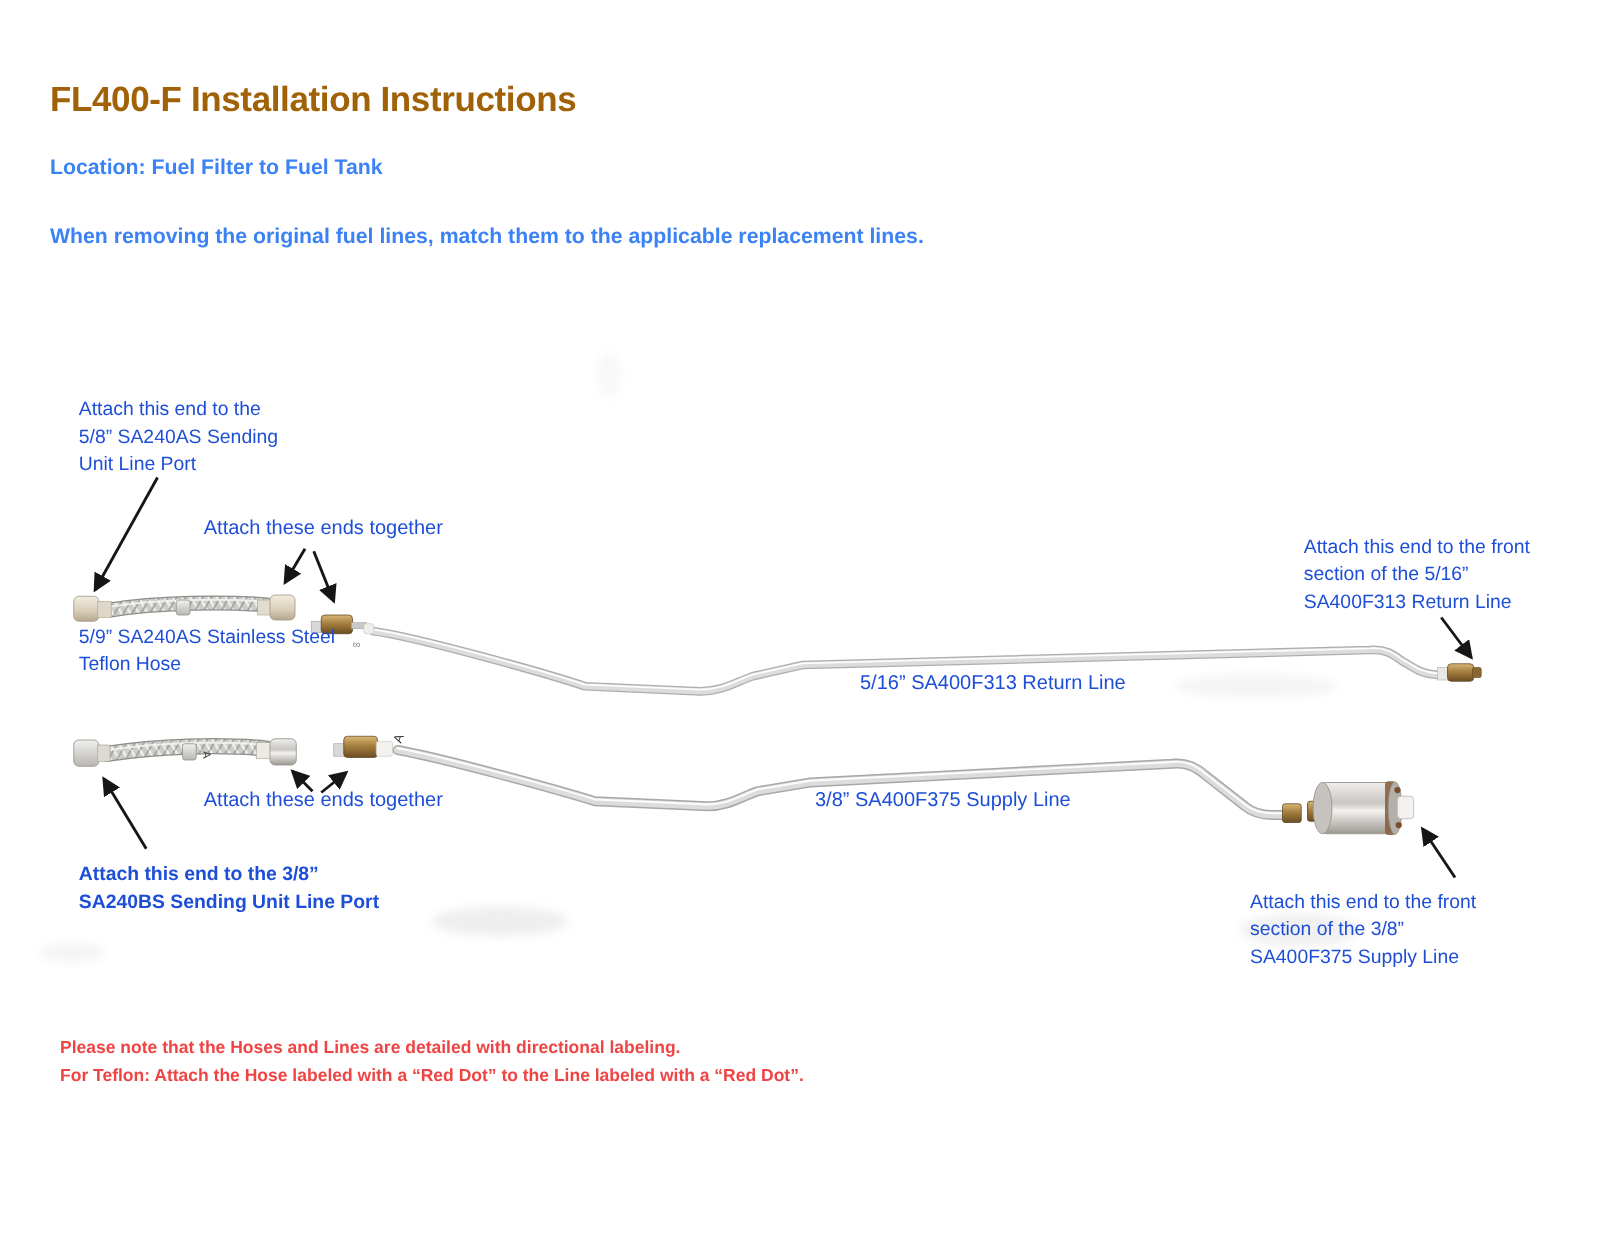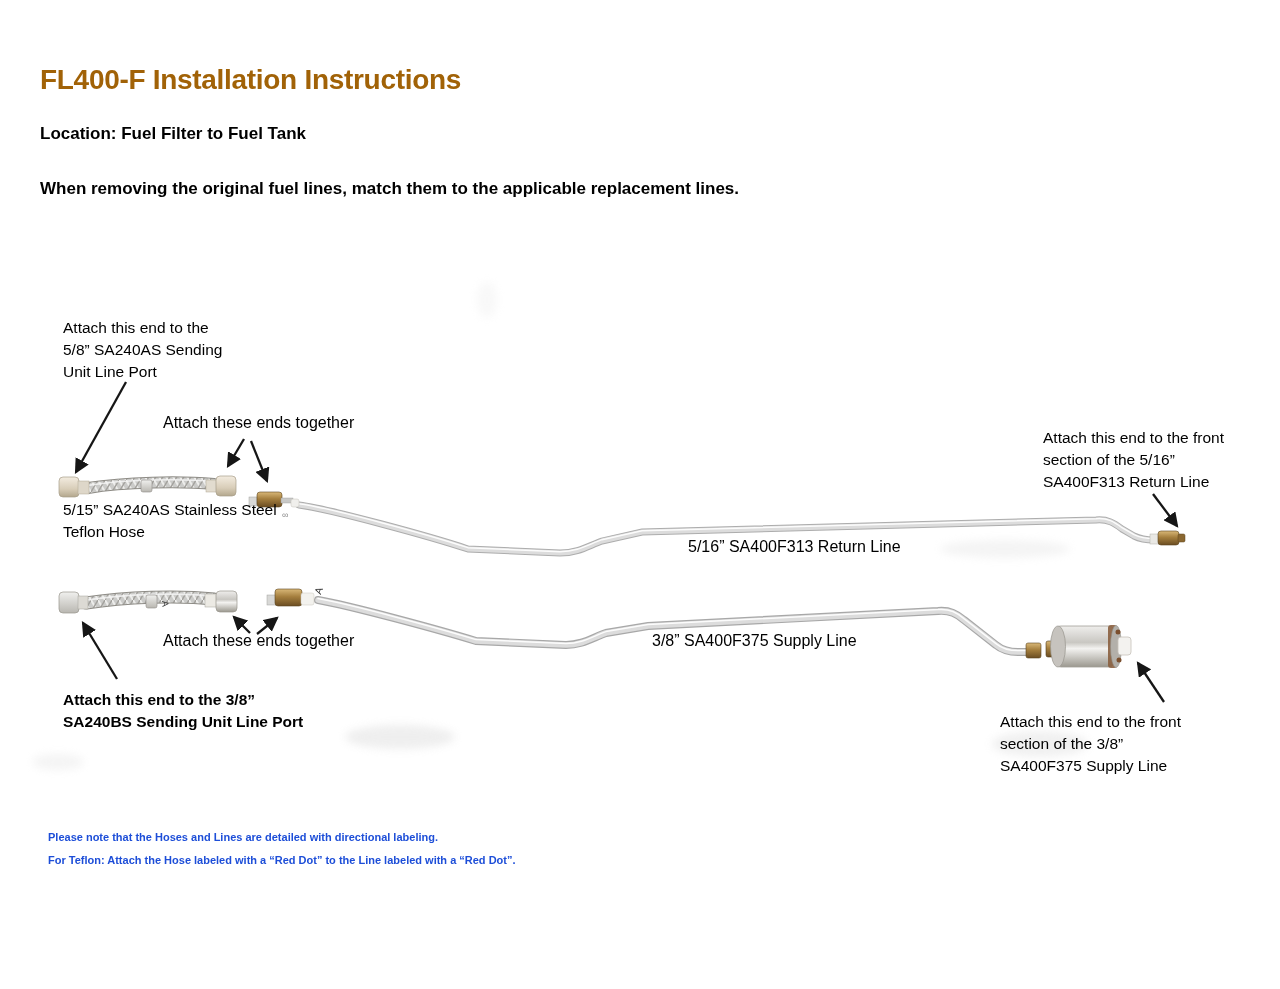--- a/index.html
+++ b/index.html
@@ -10,41 +10,41 @@
     font-family:"Liberation Sans", sans-serif;
     color:#1c1c1c;
     overflow:hidden;
   }
   .abs{position:absolute;white-space:nowrap;}
   .title{
     left:40px;top:64px;
     font-size:28px;font-weight:700;letter-spacing:-0.3px;color:#a16207;
   }
   .subhead{
-    font-size:17px;font-weight:700;color:#000000;
+    font-size:17px;font-weight:700;color:#3b82f6;
   }
   .loc{left:40px;top:124px;}
   .intro{left:40px;top:179px;}
   .callout{
-    font-size:15.5px;line-height:22px;color:#000000;
+    font-size:15.5px;line-height:22px;color:#1d4ed8;
   }
   .callout div{white-space:nowrap;}
   .c1{left:63px;top:317px;}
   .c2{left:163px;top:412px;font-size:16px;}
   .c3{left:63px;top:499px;}
   .c4{left:63px;top:566px;}
   .c5{left:163px;top:630px;font-size:16px;}
   .c6{left:63px;top:689px;font-weight:bold;}
   .c7{left:688px;top:536px;font-size:16px;}
   .c8{left:652px;top:630px;font-size:16px;}
   .c9{left:1043px;top:427px;}
   .c10{left:1000px;top:711px;}
   .note{
     left:48px;top:826px;
-    font-size:11px;line-height:23px;font-weight:700;color:#1d4ed8;
+    font-size:14px;line-height:23px;font-weight:700;color:#ef4444;
   }
   svg.diagram{position:absolute;left:0;top:0;}
 </style>
 </head>
 <body>
 
 <div class="page">
 
   <svg class="diagram" width="1280" height="989" viewBox="0 0 1280 989" aria-hidden="true">
     <defs>
@@ -175,21 +175,21 @@
 
   <div class="abs callout c1">
     <div>Attach this end to the</div>
     <div>5/8” SA240AS Sending</div>
     <div>Unit Line Port</div>
   </div>
 
   <div class="abs callout c2">Attach these ends together</div>
 
   <div class="abs callout c3">
-    <div>5/15” SA240AS Stainless Steel</div>
+    <div>5/9” SA240AS Stainless Steel</div>
     <div>Teflon Hose</div>
   </div>
 
 
   <div class="abs callout c5">Attach these ends together</div>
 
   <div class="abs callout c6">
     <div>Attach this end to the 3/8”</div>
     <div>SA240BS Sending Unit Line Port</div>
   </div>

